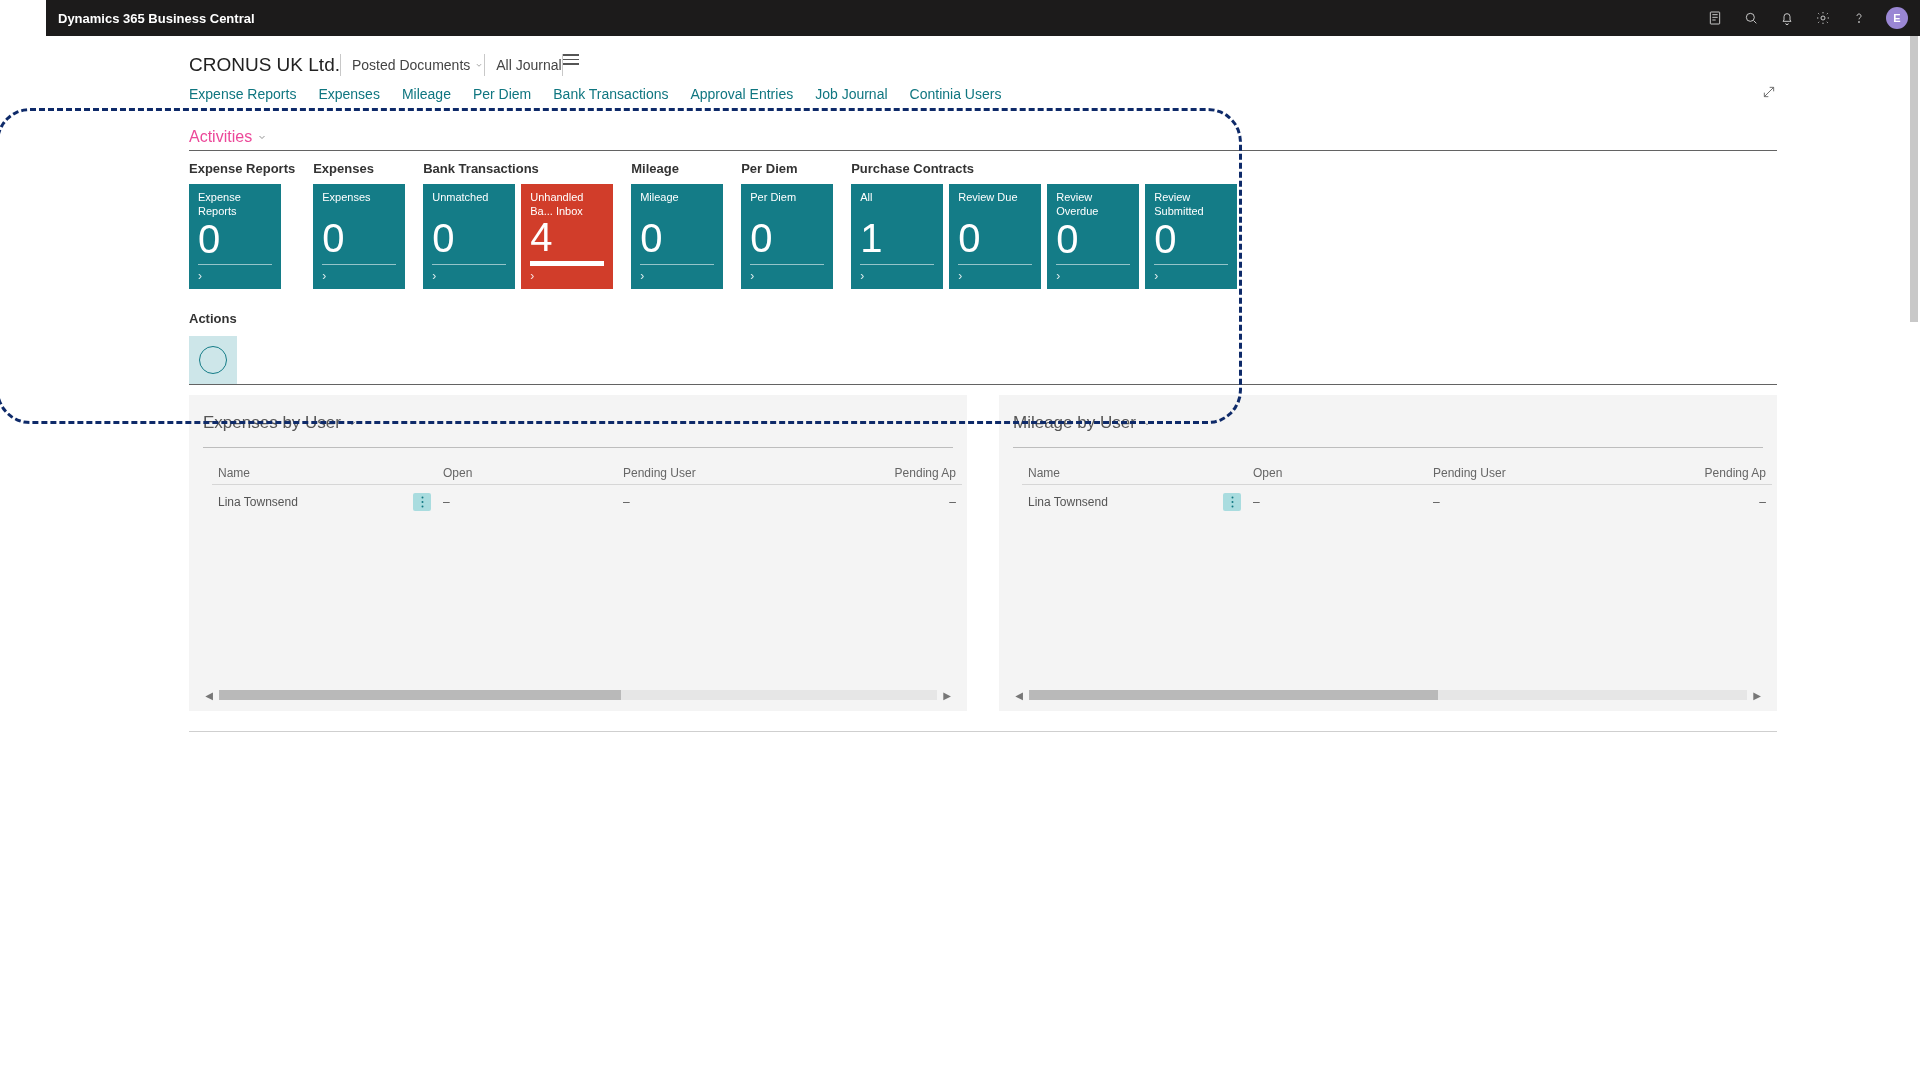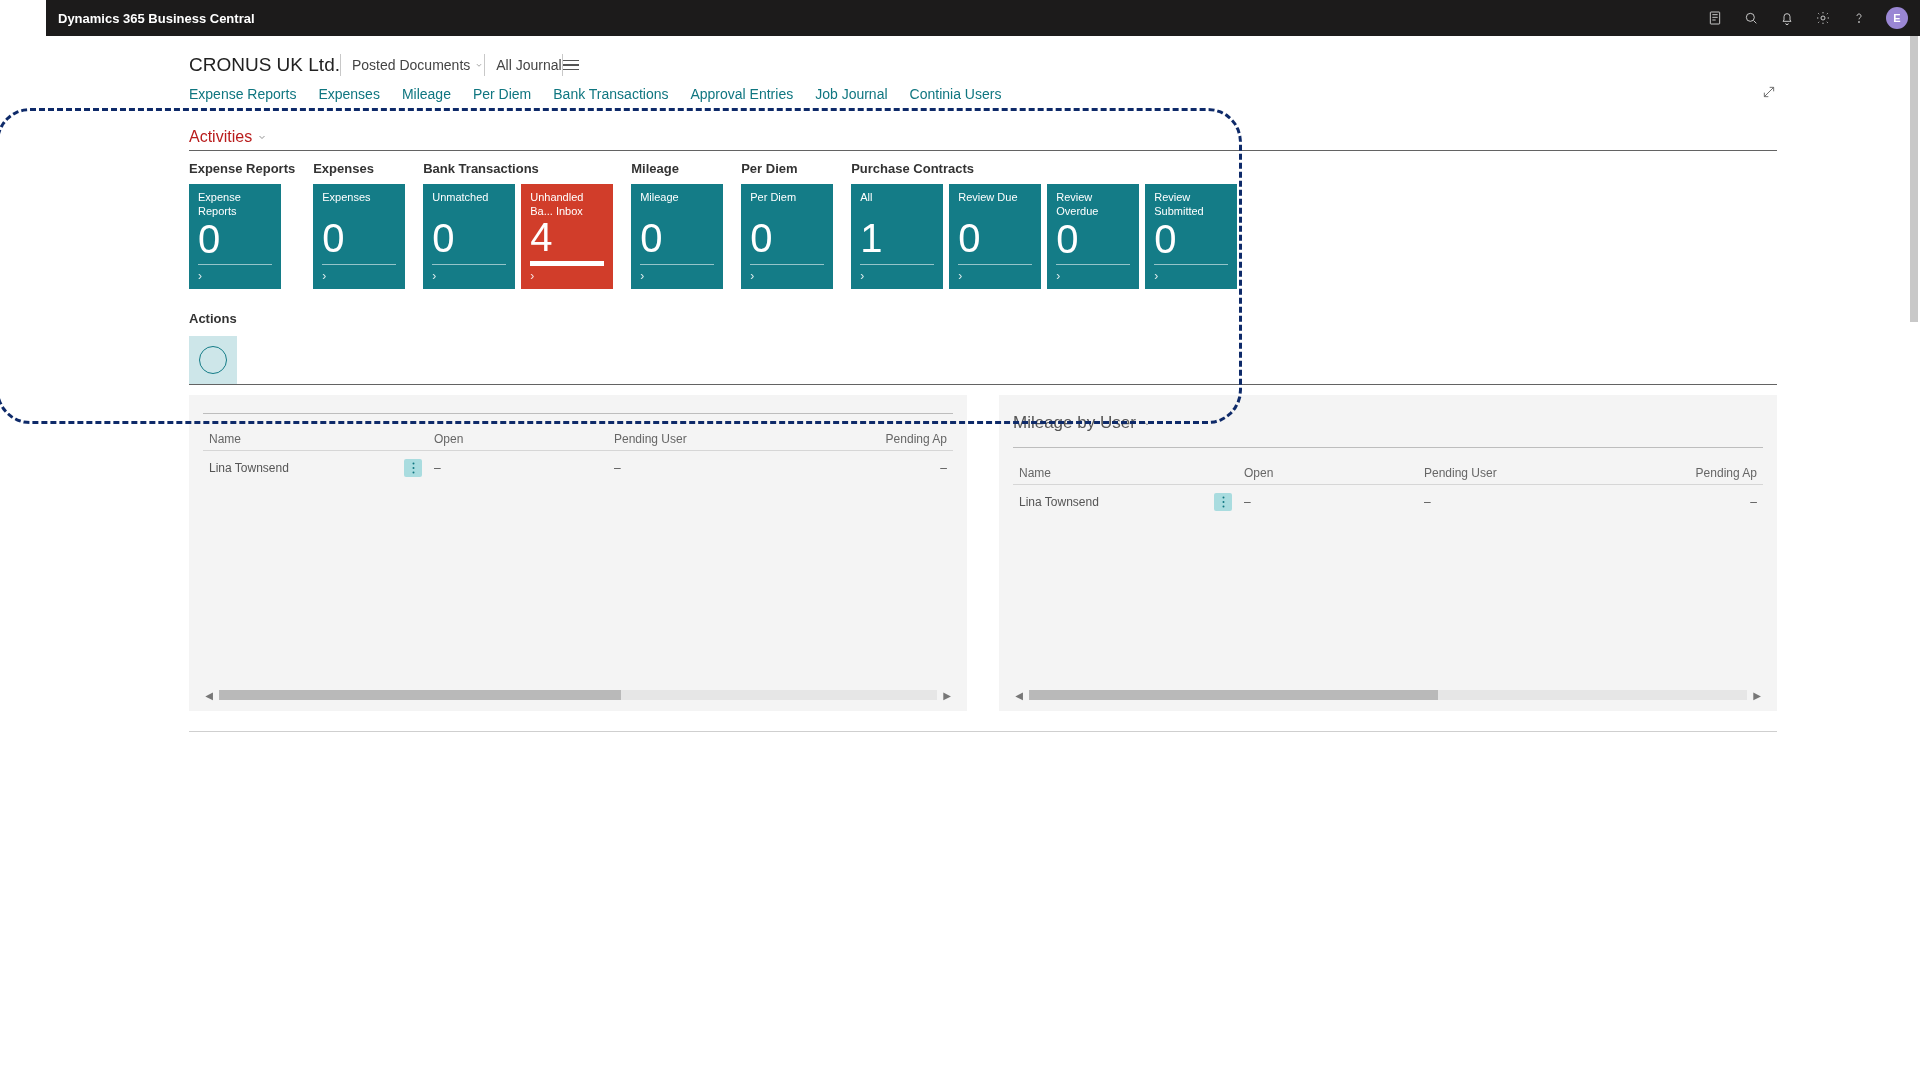--- a/index.html
+++ b/index.html
@@ -4,33 +4,33 @@
 <style>
   * { box-sizing: border-box; margin: 0; padding: 0; }
   body { font-family: "Segoe UI", Arial, sans-serif; background: #fff; color: #323130; overflow-x:hidden; }
   .topbar { background:#1c1b1b; height:36px; display:flex; align-items:center; padding:0 12px; color:#fff; justify-content:space-between;}
   .topbar-left { font-size:13px; font-weight:600; }
   .topbar-right { display:flex; align-items:center; gap:18px;}
   .topbar-right .icon-slot { width:18px; height:18px; display:flex; align-items:center; justify-content:center; cursor:pointer;}
   .topbar-right svg {width:16px;height:16px;fill:none;stroke:#e1e1e1;stroke-width:1.3;}
   .avatar { width:22px;height:22px;border-radius:50%;background:#9a87d4;color:#fff;font-size:11px;display:flex;align-items:center;justify-content:center;font-weight:600;}
   .page { padding: 18px 143px 20px 143px;}
-  .header-row {display:flex;align-items:center;}
+  .header-row {display:flex;}
   .company {font-size:19px;font-weight:400;color:#222;}
   .vdiv {width:1px;height:22px;background:#c8c8c8;}
   .menu-item {font-size:14px;color:#444;cursor:pointer;display:flex;align-items:center;gap:4px;margin-left:11px;}
   .menu-item .chev {width:10px;height:10px;}
   .hamburger{display:flex;flex-direction:column;gap:3px;cursor:pointer;}
   .hamburger span{width:16px;height:1.5px;background:#555;}
   .subnav{display:flex;gap:22px;margin-top:10px;align-items:center; position:relative;}
   .subnav a{font-size:14px;color:#0f7680;cursor:pointer;}
   .expand-icon{position:absolute;right:0;top:-2px;cursor:pointer;}
   .expand-icon svg{width:16px;height:16px;stroke:#666;fill:none;stroke-width:1.4;}
 
-  .section-title{font-size:16px;color:#b91c1c;margin-top:26px;margin-bottom:4px;display:flex;align-items:center;gap:4px;font-weight:400;}
+  .section-title{font-size:16px;color:#ec4899;margin-top:26px;margin-bottom:4px;display:flex;align-items:center;gap:4px;font-weight:400;}
   .section-title .chev-d{width:12px;height:12px;}
   .underline{height:1px;background:#636363;margin-bottom:10px;}
 
   .dashed-area{position:absolute;border:3px dashed #0e2a69;border-radius:34px;pointer-events:none;z-index:5;}
   .content-wrap{position:relative;}
 
   .tile-groups{display:flex;gap:0px;flex-wrap:nowrap;}
   .tile-group{display:flex;flex-direction:column;margin-right:18px;}
   .tile-group-label{font-size:13px;font-weight:600;color:#333;margin-bottom:8px;}
   .tile-row{display:flex;gap:6px;}
@@ -46,21 +46,21 @@
   .actions-label{font-size:13px;font-weight:600;color:#333;margin-bottom:10px;}
   .action-tile{width:48px;height:48px;background:#cde6e9;display:flex;align-items:center;justify-content:center;cursor:pointer;}
   .action-circle{width:28px;height:28px;border:1.5px solid #147c87;border-radius:50%;}
   .action-caption{font-size:11px;color:#0f7680;margin-top:4px;}
 
   .insights-title{font-size:18px;color:#333;margin-top:28px;margin-bottom:6px;font-weight:400;}
   .insights-grid{display:flex;gap:32px;}
   .panel{background:#f4f4f4;flex:1;padding:18px 14px 10px 14px;min-height:316px;display:flex;flex-direction:column;position:relative;}
   .panel-title{font-size:17px;color:#555;display:flex;align-items:center;gap:4px;font-weight:400;margin-bottom:14px;}
   .panel-hr{height:1px;background:#bdbdbd;margin:0 0 14px 0;}
-  .tbl{width:100%;font-size:12px;color:#555;border-collapse:collapse;}
+  .tbl{width:100%;font-size:12px;color:#555;border-collapse:collapse;margin-left:9px;}
   .tbl th{text-align:left;font-weight:400;color:#666;padding:4px 6px;border-bottom:1px solid #d6d6d6;font-size:12px;}
   .tbl td{padding:8px 6px;color:#555;}
   .row-more{width:18px;height:18px;background:#a9dcdf;display:flex;align-items:center;justify-content:center;cursor:pointer;border-radius:2px;}
   .row-more svg{width:3px;height:12px;}
   .dash{color:#888;}
   .panel-footer{margin-top:auto;display:flex;align-items:center;gap:4px;padding-top:6px;}
   .scroll-caret{width:12px;height:12px;display:flex;align-items:center;justify-content:center;color:#777;cursor:pointer;font-size:10px;}
   .scroll-track{flex:1;height:10px;background:#e6e6e6;position:relative;}
   .scroll-thumb{position:absolute;left:0;top:0;height:100%;background:#b9b9b9;}
   .bottom-divider{height:1px;background:#cfcfcf;margin-top:20px;}
@@ -257,20 +257,26 @@
     <div class="action-tile">
       <div class="action-circle"></div>
     </div>
   </div>
 
   <div class="underline"></div>
 
   <div class="insights-grid">
 
     <div class="panel">
+      <div class="panel-title">
+        <span>Expenses by User</span>
+        <svg class="chev-d" viewBox="0 0 24 24" width="14" height="14">
+              <path d="M7 10l5 5 5-5"></path>
+            </svg>
+      </div>
       <div class="panel-hr"></div>
       <table class="tbl">
         <thead>
               <tr>
           <th style="width:30%">Name</th>
           <th style="width:24%">Open</th>
           <th style="width:28%">Pending User</th>
           <th style="width:18%;text-align:right">Pending Ap</th>
         </tr>
             </thead>

